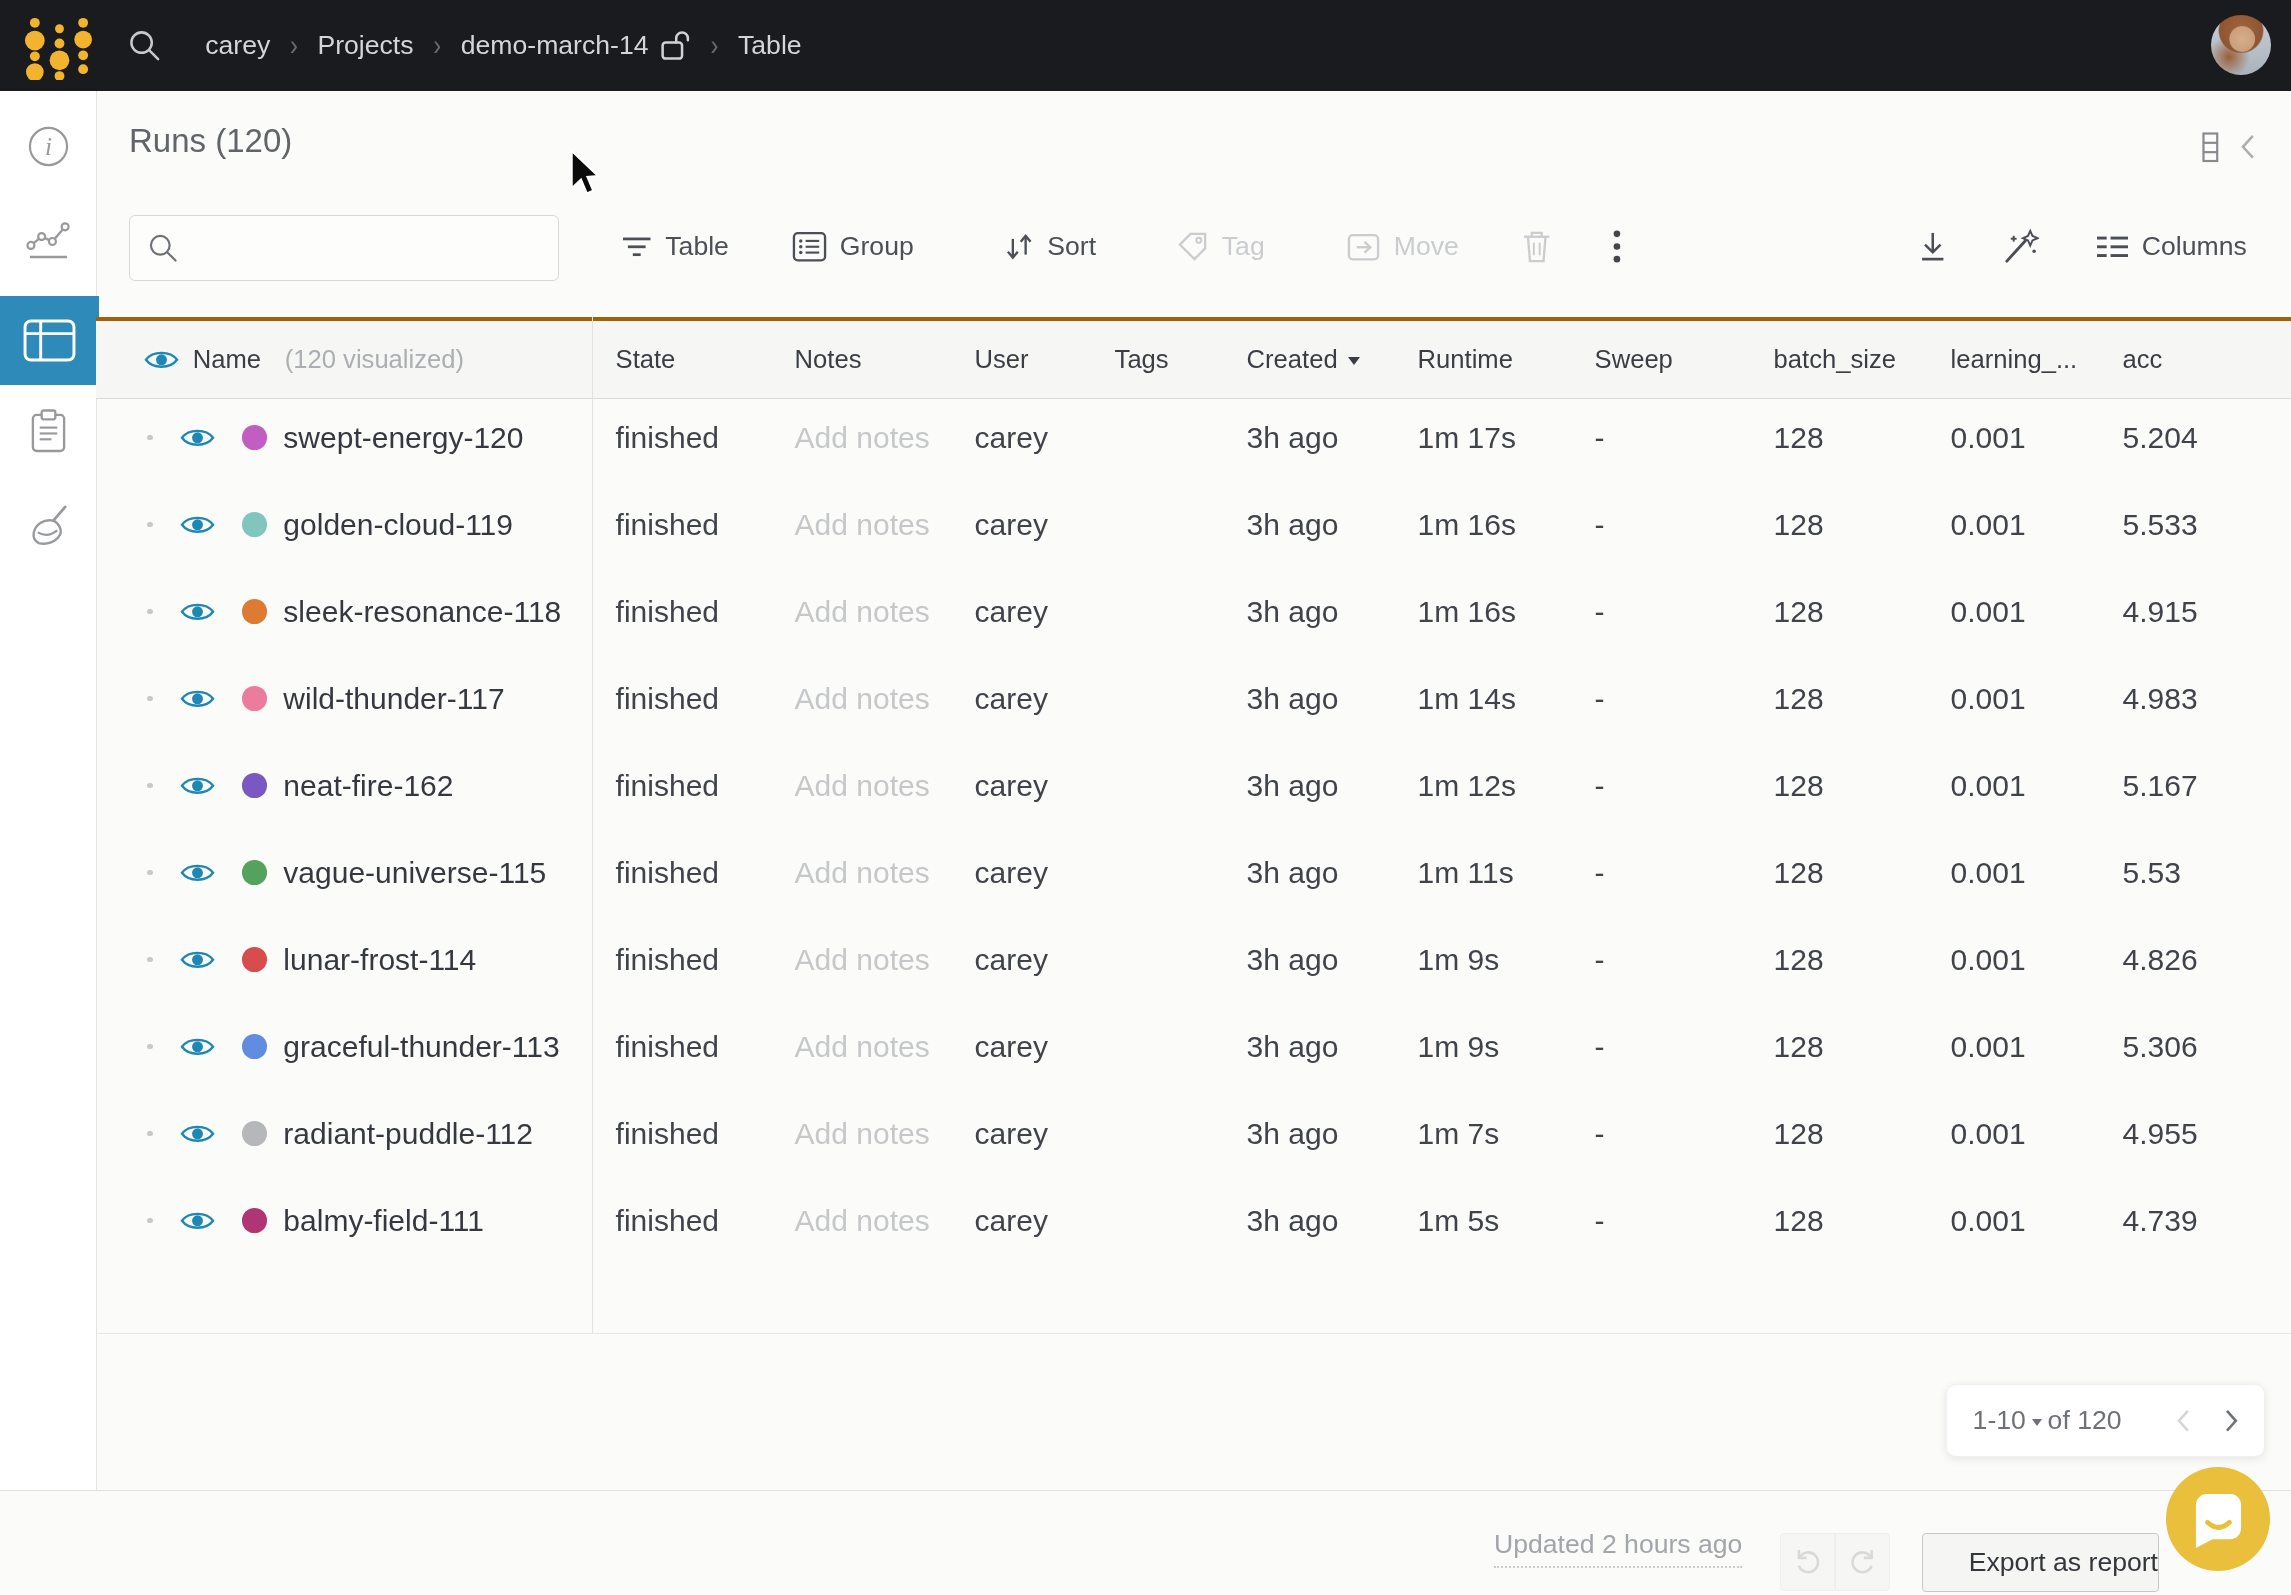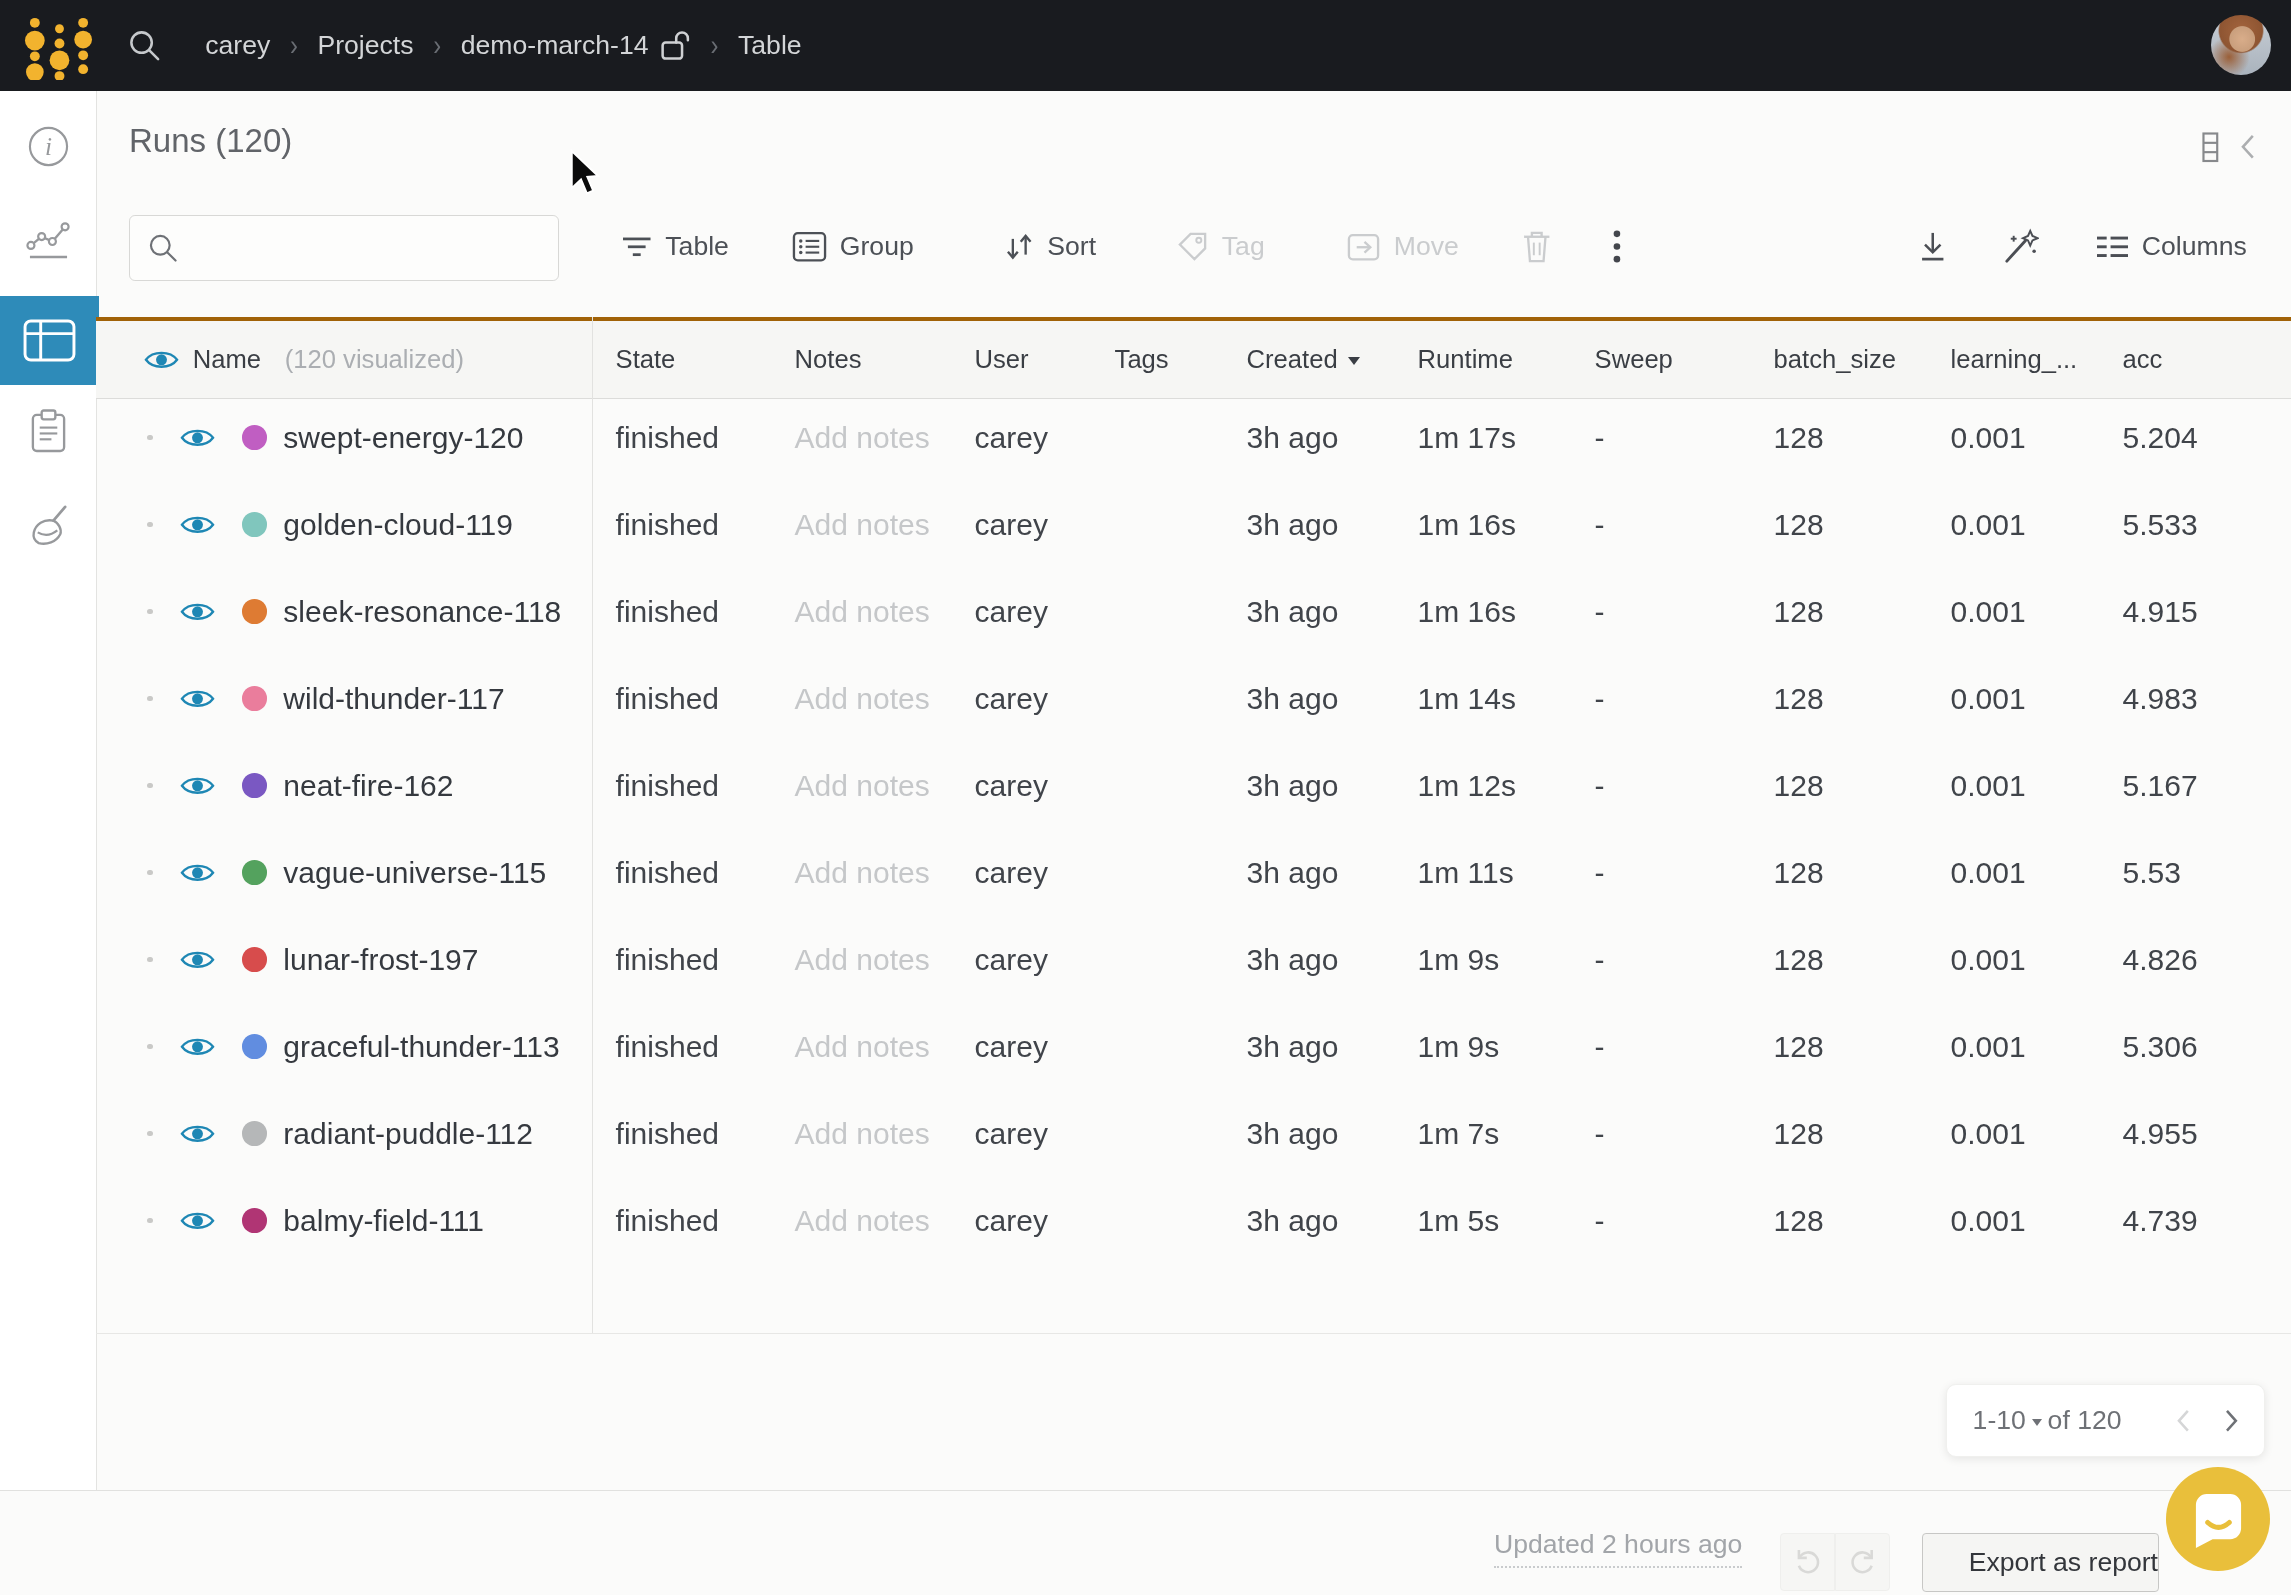--- a/index.html
+++ b/index.html
@@ -460,21 +460,21 @@
     </div>
 
     <div class="trow grid-cols">
       <div class="cell name-cell">
         <span class="drag-dot"></span>
         <svg class="eye" width="35" height="25.6" viewBox="0 0 36 26">
             <path d="M2 13 C9 3.5 27 3.5 34 13 C27 22.5 9 22.5 2 13 Z" fill="none" stroke="#1e87b4" stroke-width="2.4"></path>
             <circle cx="18" cy="13" r="5.6" fill="#1e87b4"></circle>
           </svg>
         <span class="run-dot" style="background: rgb(215, 76, 76);"></span>
-        <span class="run-name">lunar-frost-197</span>
+        <span class="run-name">lunar-frost-114</span>
       </div>
       <div class="cell"><span>finished</span></div>
       <div class="cell notes"><span>Add notes</span></div>
       <div class="cell"><span>carey</span></div>
       <div class="cell"><span></span></div>
       <div class="cell"><span>3h ago</span></div>
       <div class="cell"><span>1m 9s</span></div>
       <div class="cell"><span>-</span></div>
       <div class="cell"><span>128</span></div>
       <div class="cell"><span>0.001</span></div>

